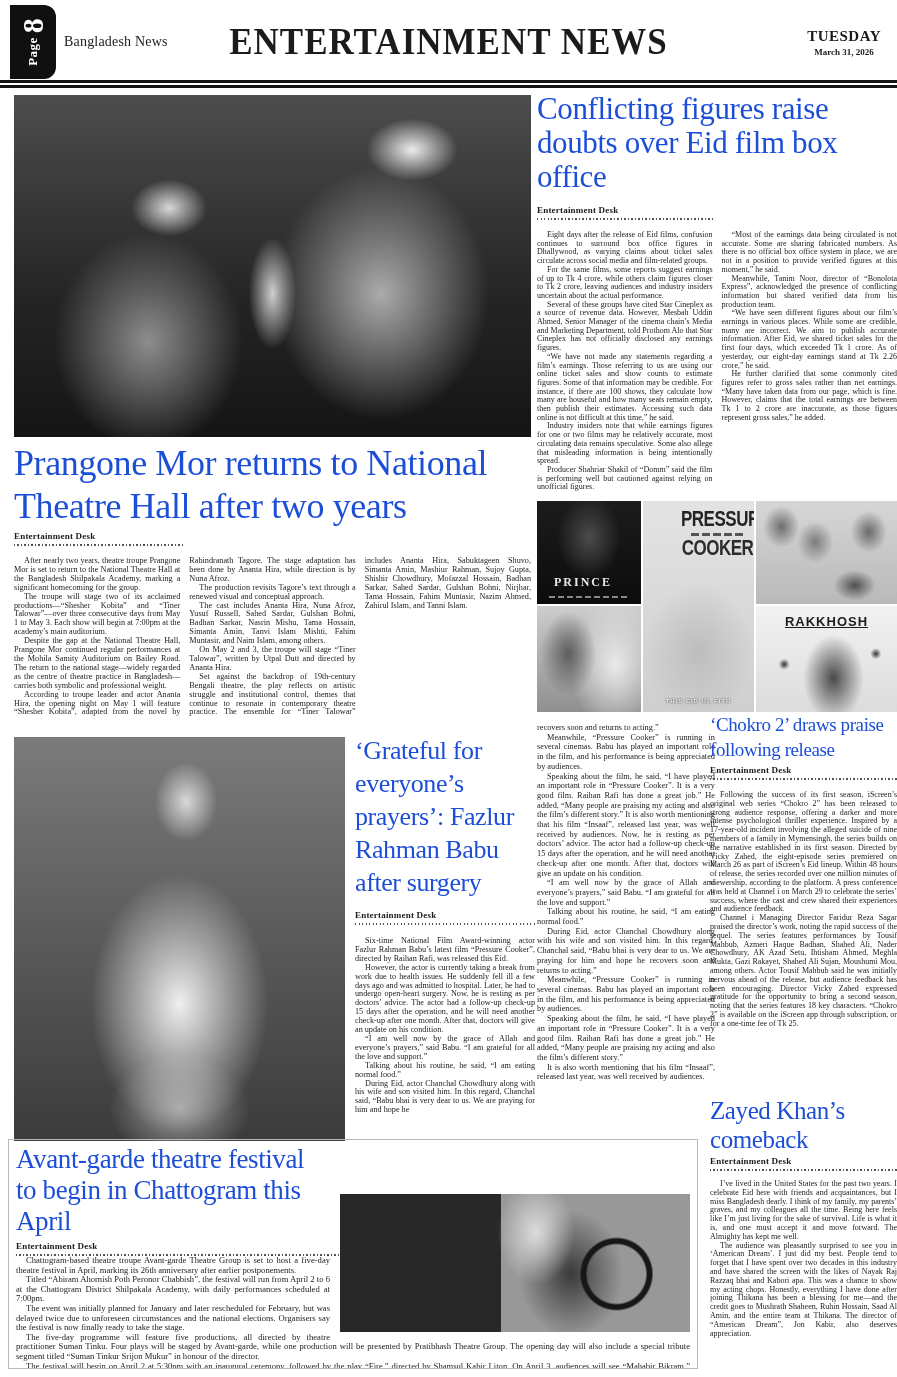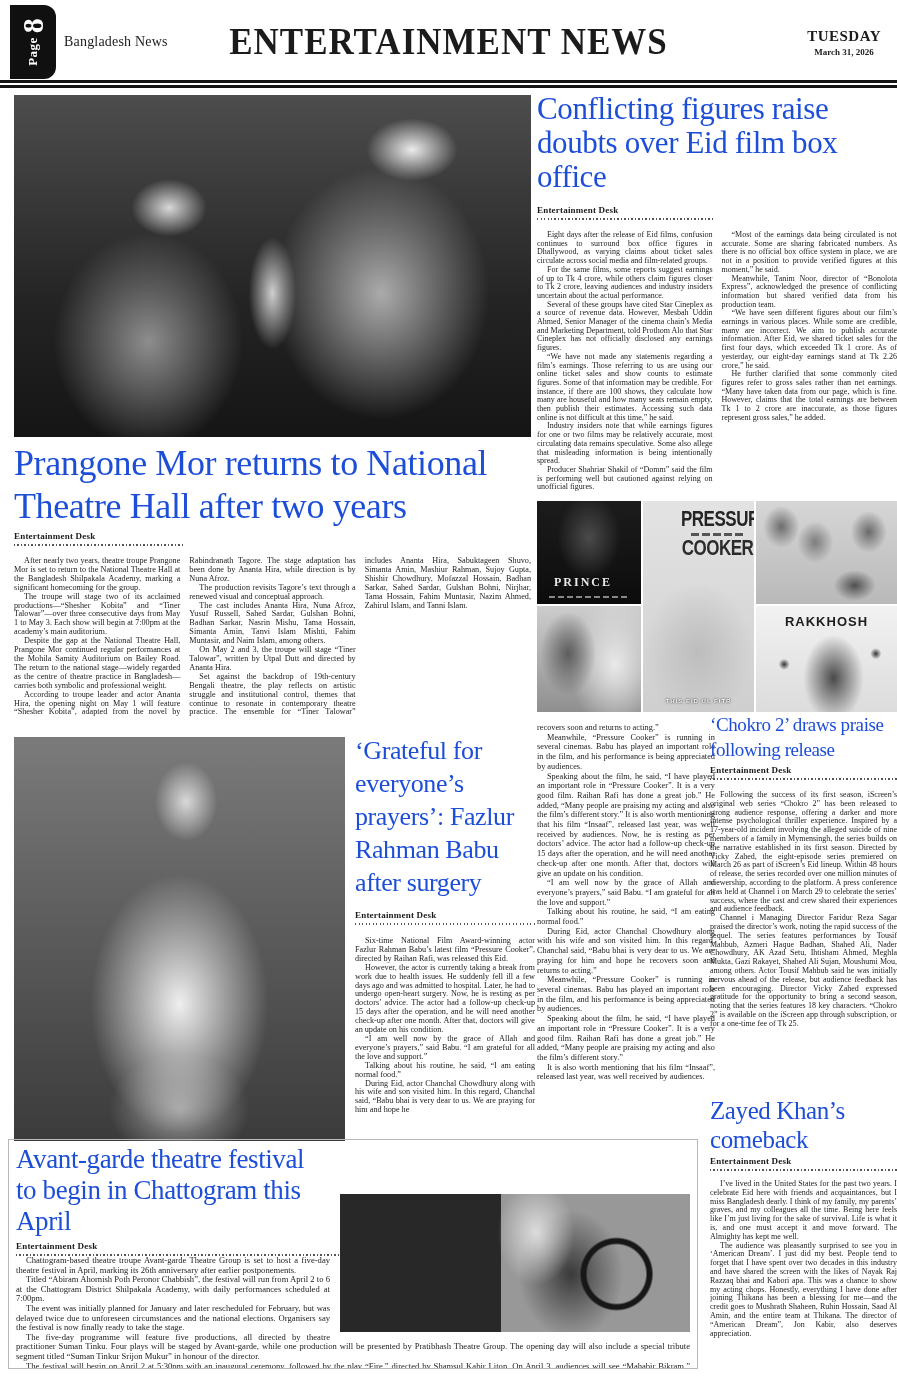--- a/index.html
+++ b/index.html
@@ -184,21 +184,21 @@
     <div class="pcol" style="width:111px;">
       <div class="poster poster-cooker" style="height:211px;">
         <div class="cooker-t1">PRESSURE</div>
         <div class="cooker-names"></div>
         <div class="cooker-t2">COOKER</div>
         <div class="cooker-tag">THIS EID UL FITR</div>
       </div>
     </div>
     <div class="pcol" style="width:141px;">
       <div class="poster poster-bengali" style="height:103px;"></div>
-      <div class="poster poster-rakkhosh" style="height:106px;">
+      <div class="poster poster-rakkhosh" style="height:106px;text-decoration:underline;">
         <div class="rakkhosh-title">RAKKHOSH</div>
       </div>
     </div>
   </div>
 
   <div class="abs photo photo-babu" style="left:14px;top:737px;width:331px;height:404px;"></div>
   <h2 class="abs hl hl-md" style="left:355px;top:734px;width:180px;">‘Grateful for everyone’s prayers’: Fazlur Rahman Babu after surgery</h2>
   <div class="abs byline" style="left:355px;top:910px;width:180px;">
     <span>Entertainment Desk</span>
     <div class="dotrule"></div>

